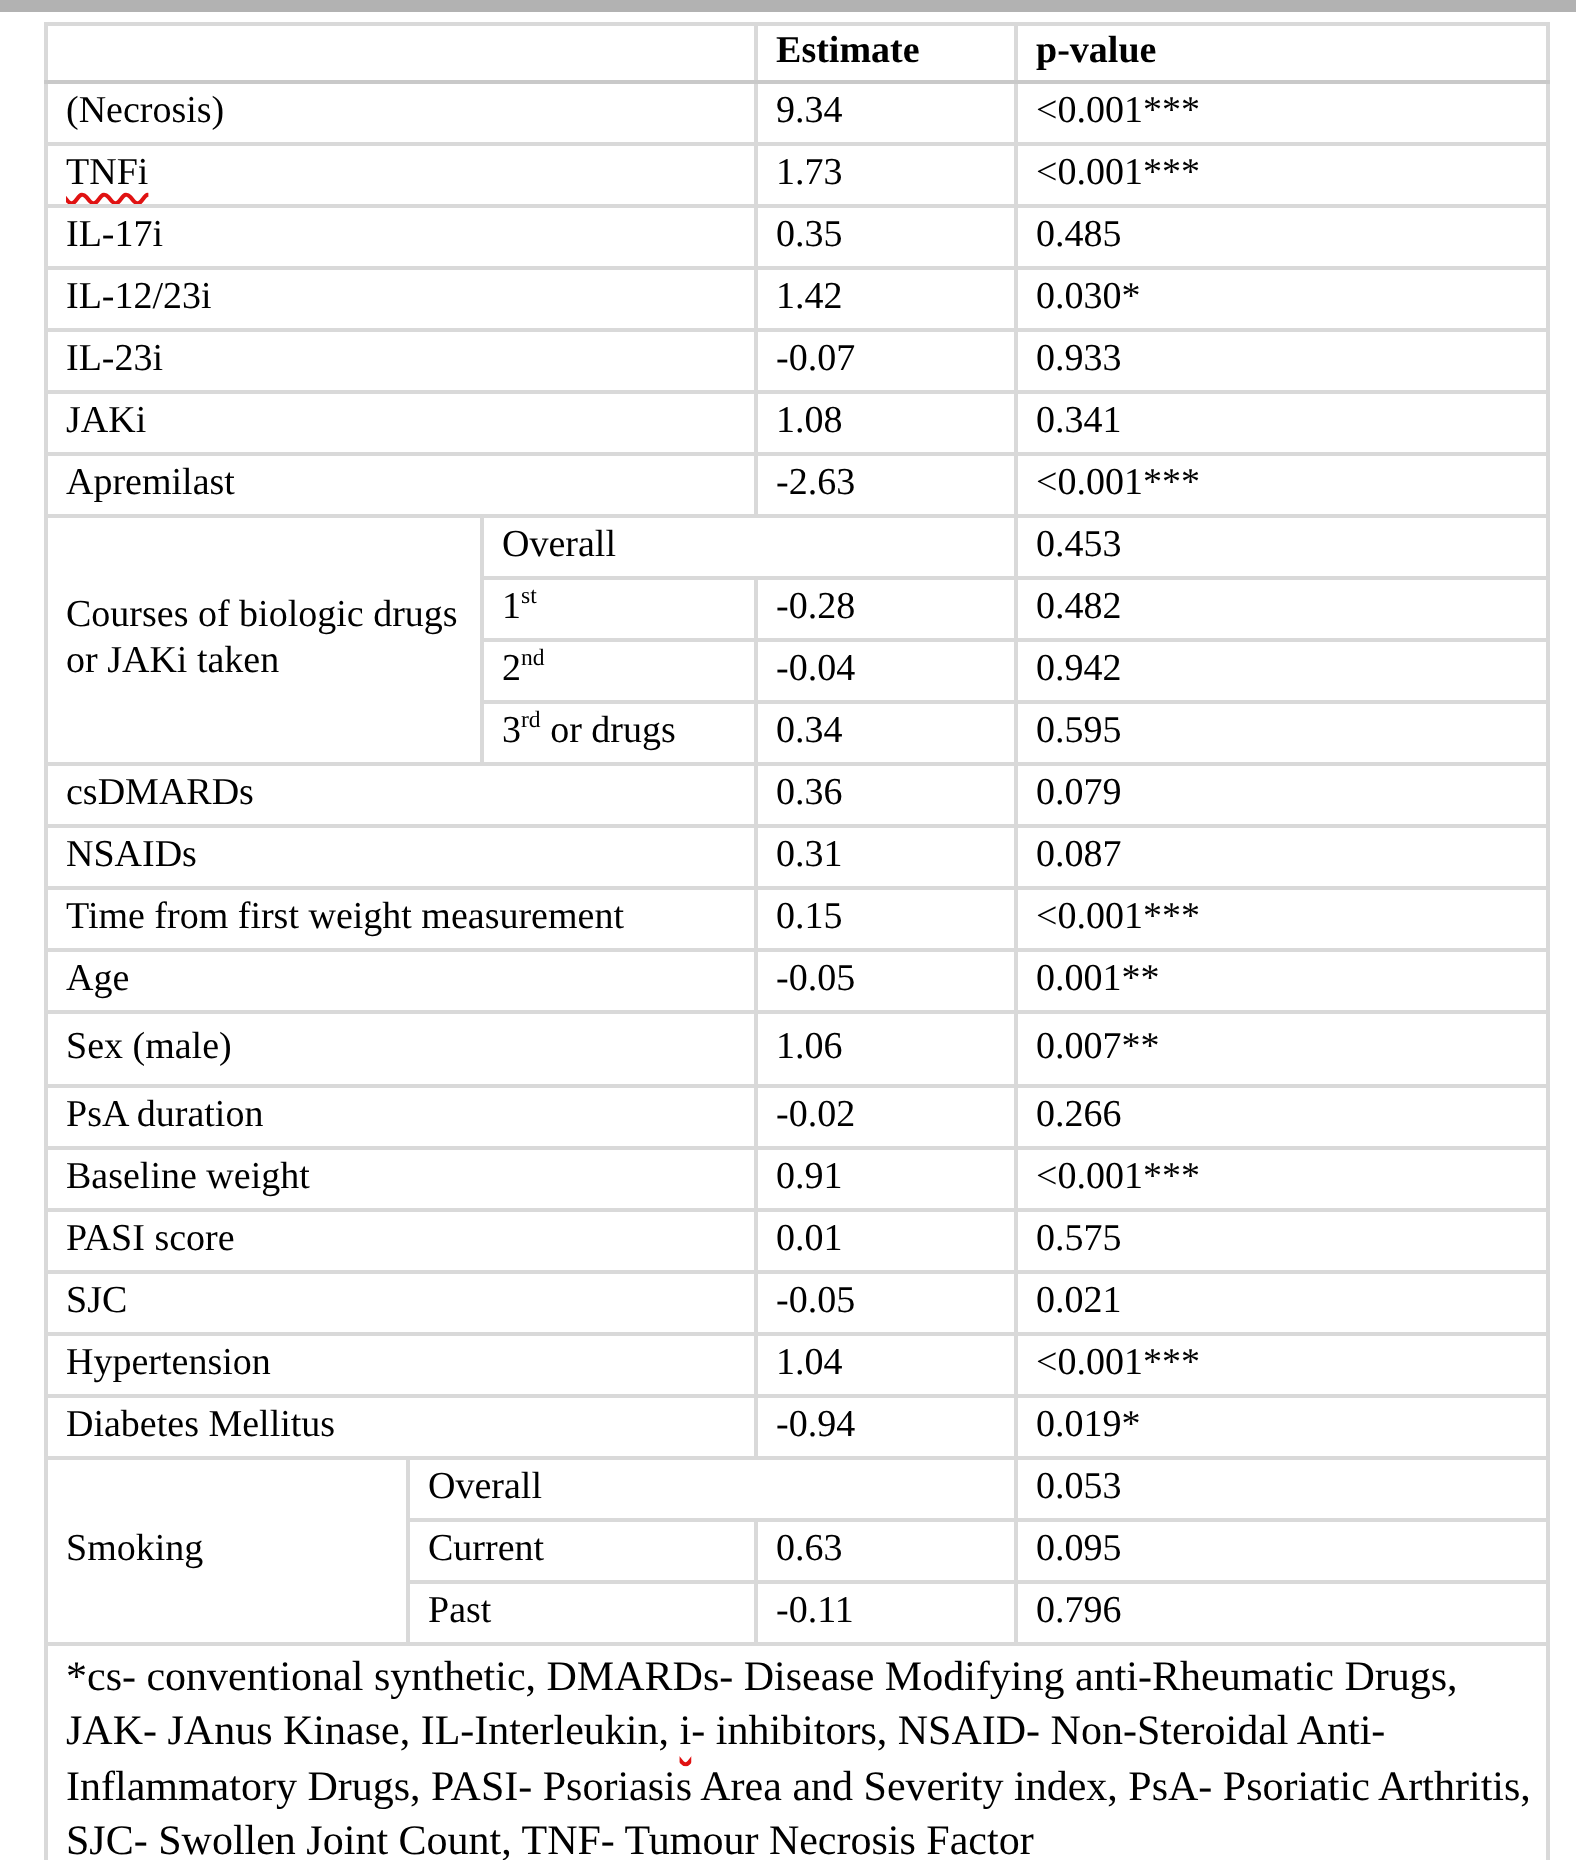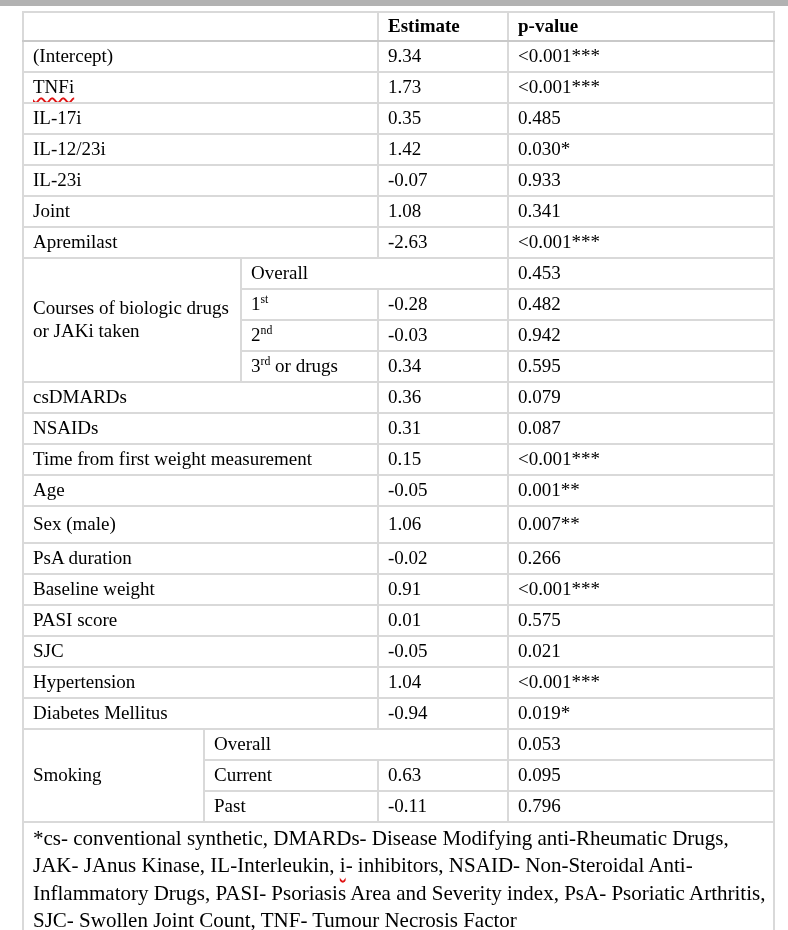--- a/index.html
+++ b/index.html
@@ -83,21 +83,21 @@
     </colgroup>
 
     <tbody>
         <tr class="hdr">
       <th colspan="3"></th>
       <th>Estimate</th>
       <th>p-value</th>
     </tr>
 
     <tr class="r">
-      <td colspan="3">(Intercept)</td>
+      <td colspan="3">(Necrosis)</td>
       <td>9.34</td>
       <td>&lt;0.001***</td>
     </tr>
     <tr class="r">
       <td colspan="3"><span class="squiggle">TNFi</span></td>
       <td>1.73</td>
       <td>&lt;0.001***</td>
     </tr>
     <tr class="r">
       <td colspan="3">IL-17i</td>
@@ -108,21 +108,21 @@
       <td colspan="3">IL-12/23i</td>
       <td>1.42</td>
       <td>0.030*</td>
     </tr>
     <tr class="r">
       <td colspan="3">IL-23i</td>
       <td>-0.07</td>
       <td>0.933</td>
     </tr>
     <tr class="r">
-      <td colspan="3">Joint</td>
+      <td colspan="3">JAKi</td>
       <td>1.08</td>
       <td>0.341</td>
     </tr>
     <tr class="r">
       <td colspan="3">Apremilast</td>
       <td>-2.63</td>
       <td>&lt;0.001***</td>
     </tr>
 
     <tr class="r">
@@ -130,21 +130,21 @@
       <td colspan="2">Overall</td>
       <td>0.453</td>
     </tr>
     <tr class="r">
       <td><span>1</span><sup class="ord">st</sup><span></span></td>
       <td>-0.28</td>
       <td>0.482</td>
     </tr>
     <tr class="r">
       <td><span>2</span><sup class="ord">nd</sup><span></span></td>
-      <td>-0.03</td>
+      <td>-0.04</td>
       <td>0.942</td>
     </tr>
     <tr class="r">
       <td><span>3</span><sup class="ord">rd</sup><span> or drugs</span></td>
       <td>0.34</td>
       <td>0.595</td>
     </tr>
 
     <tr class="r">
       <td colspan="3">csDMARDs</td>

